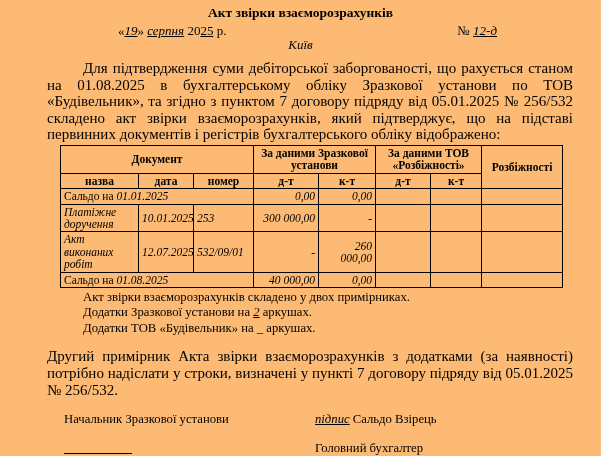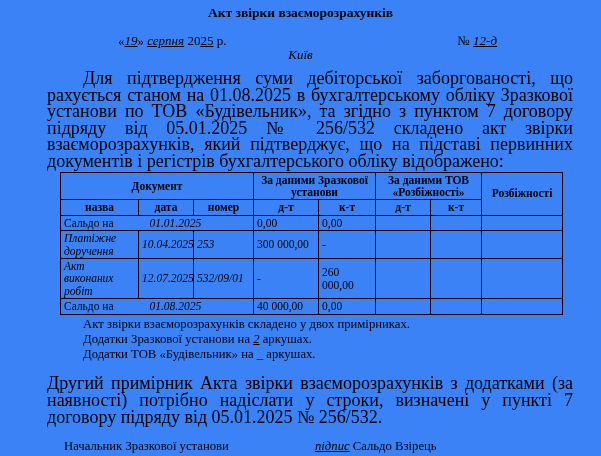--- a/index.html
+++ b/index.html
@@ -3,51 +3,51 @@
 <meta charset="utf-8">
 <style>
   * { box-sizing: border-box; margin: 0; padding: 0; }
   html, body { background: #ffffff; }
   body {
     width: 601px; height: 456px;
     font-family: "Liberation Serif", serif;
     color: #000;
     overflow: hidden;
   }
-  .page { position: relative; width: 601px; height: 456px; background: #3b82f6; overflow: hidden; }
+  .page { position: relative; width: 601px; height: 456px; background: #fdba74; overflow: hidden; }
 
   .doc-title {
     padding-top: 5px;
     text-align: center;
     font-weight: bold;
     font-size: 13.5px;
     line-height: 16px;
   }
 
   .date-row {
     display: flex;
     justify-content: space-between;
-    margin: 12px 104px 0 118px;
+    margin: 2px 104px 0 118px;
     font-size: 13px;
     line-height: 15px;
   }
   .u-it { font-style: italic; text-decoration: underline; }
   .u { text-decoration: underline; }
-  .it { font-style: italic; margin-left: 33px; }
+  .it { font-style: italic; }
 
   .city-line {
     text-align: center;
     font-style: italic;
     font-size: 13px;
     line-height: 13px;
   }
 
   .para {
     margin: 9px 28px 0 47px;
-    font-size: 18px;
+    font-size: 15px;
     line-height: 16.6px;
     text-align: justify;
   }
   .para.indent { text-indent: 36px; }
 
   table.recon {
     margin: 2px 0 0 60px;
     width: 502px;
     border-collapse: collapse;
     table-layout: fixed;
@@ -56,21 +56,21 @@
     border-radius: 27px;
   }
   table.recon th, table.recon td {
     border: 1px solid #000;
     padding: 1px 3px;
     vertical-align: middle;
     overflow: hidden;
   }
   table.recon th { font-weight: bold; text-align: center; }
   td.txt { text-align: left; font-style: italic; }
-  td.num { text-align: left; }
+  td.num { text-align: right; font-style: italic; }
   td.label-cell { text-align: left; }
 
   .notes {
     margin: 2px 44px 0 83px;
     font-size: 12.7px;
     line-height: 15.3px;
   }
 
   .para2 {
     margin-top: 12px;
@@ -138,21 +138,21 @@
     <tr>
       <td colspan="3" class="label-cell"><span>Сальдо на </span><span class="it">01.01.2025</span></td>
       <td class="num">0,00</td>
       <td class="num">0,00</td>
       <td></td>
       <td></td>
       <td></td>
     </tr>
     <tr>
       <td class="txt">Платіжне доручення</td>
-      <td class="txt">10.04.2025</td>
+      <td class="txt">10.01.2025</td>
       <td class="txt">253</td>
       <td class="num">300 000,00</td>
       <td class="num">-</td>
       <td></td>
       <td></td>
       <td></td>
     </tr>
     <tr>
       <td class="txt">Акт виконаних робіт</td>
       <td class="txt">12.07.2025</td>

